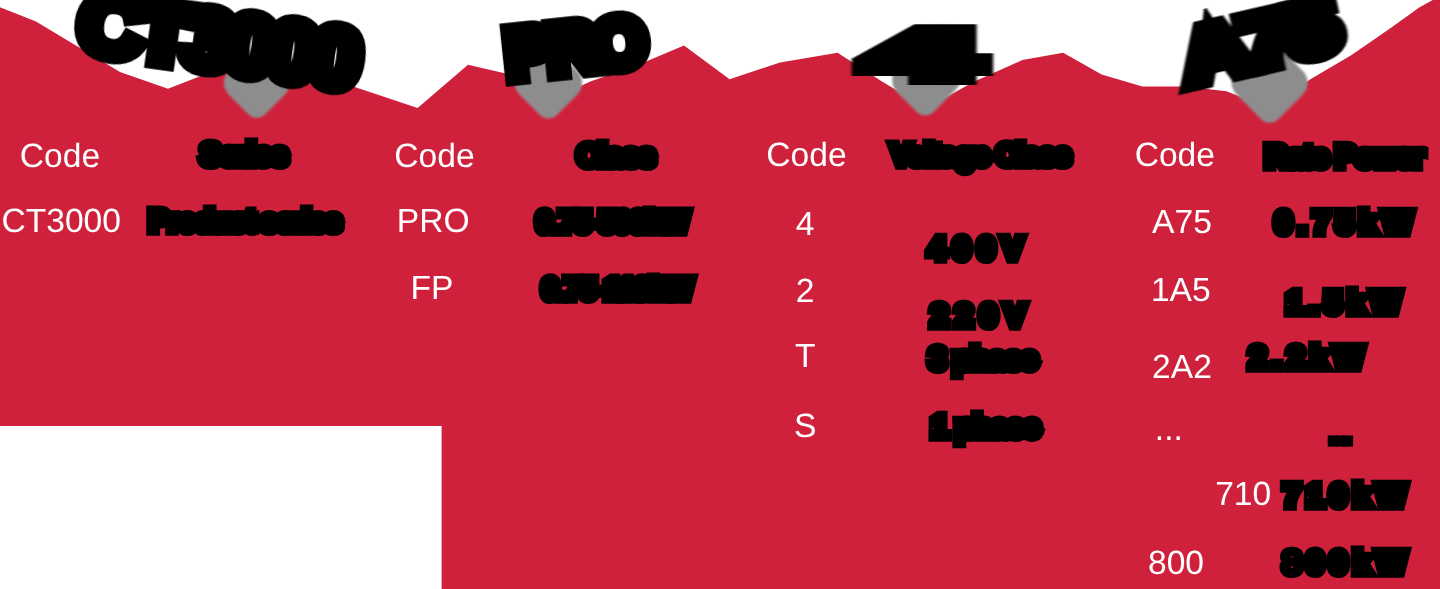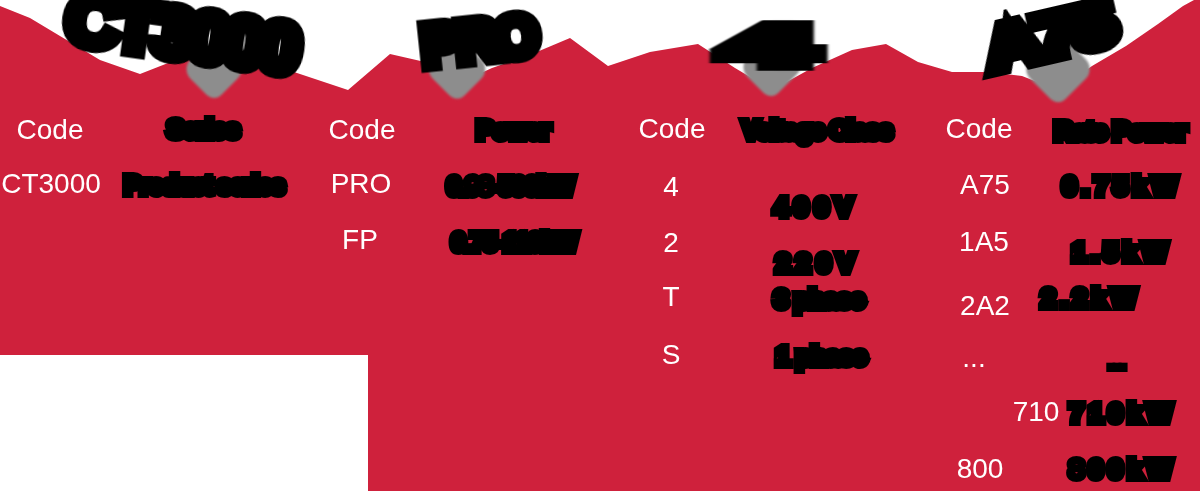--- a/index.html
+++ b/index.html
@@ -72,23 +72,23 @@
 
   <div>
     <div class="cell wtxt" style="left:50px;top:130px">Code</div>
     <div class="cell blob" style="left:203px;top:129px">Series</div>
     <div class="cell wtxt" style="left:51px;top:184px">CT3000</div>
     <div class="cell blob sm" style="left:204px;top:185px">Product series</div>
   </div>
 
   <div>
     <div class="cell wtxt" style="left:362px;top:130px">Code</div>
-    <div class="cell blob" style="left:513px;top:130px">Power</div>
+    <div class="cell blob" style="left:513px;top:130px">Class</div>
     <div class="cell wtxt" style="left:361px;top:184px">PRO</div>
-    <div class="cell blob sm" style="left:510px;top:186px">0.98-500kW</div>
+    <div class="cell blob sm" style="left:510px;top:186px">0.75-500kW</div>
     <div class="cell wtxt" style="left:360px;top:240px">FP</div>
     <div class="cell blob sm" style="left:514px;top:242px">0.75-110kW</div>
   </div>
 
   <div>
     <div class="cell wtxt" style="left:672px;top:129px">Code</div>
     <div class="cell blob sm" style="left:817px;top:130px">Voltage Class</div>
     <div class="cell wtxt" style="left:671px;top:187px">4</div>
     <div class="cell blob wide" style="left:816px;top:187px">400V</div>
     <div class="cell wtxt" style="left:671px;top:243px">2</div>

